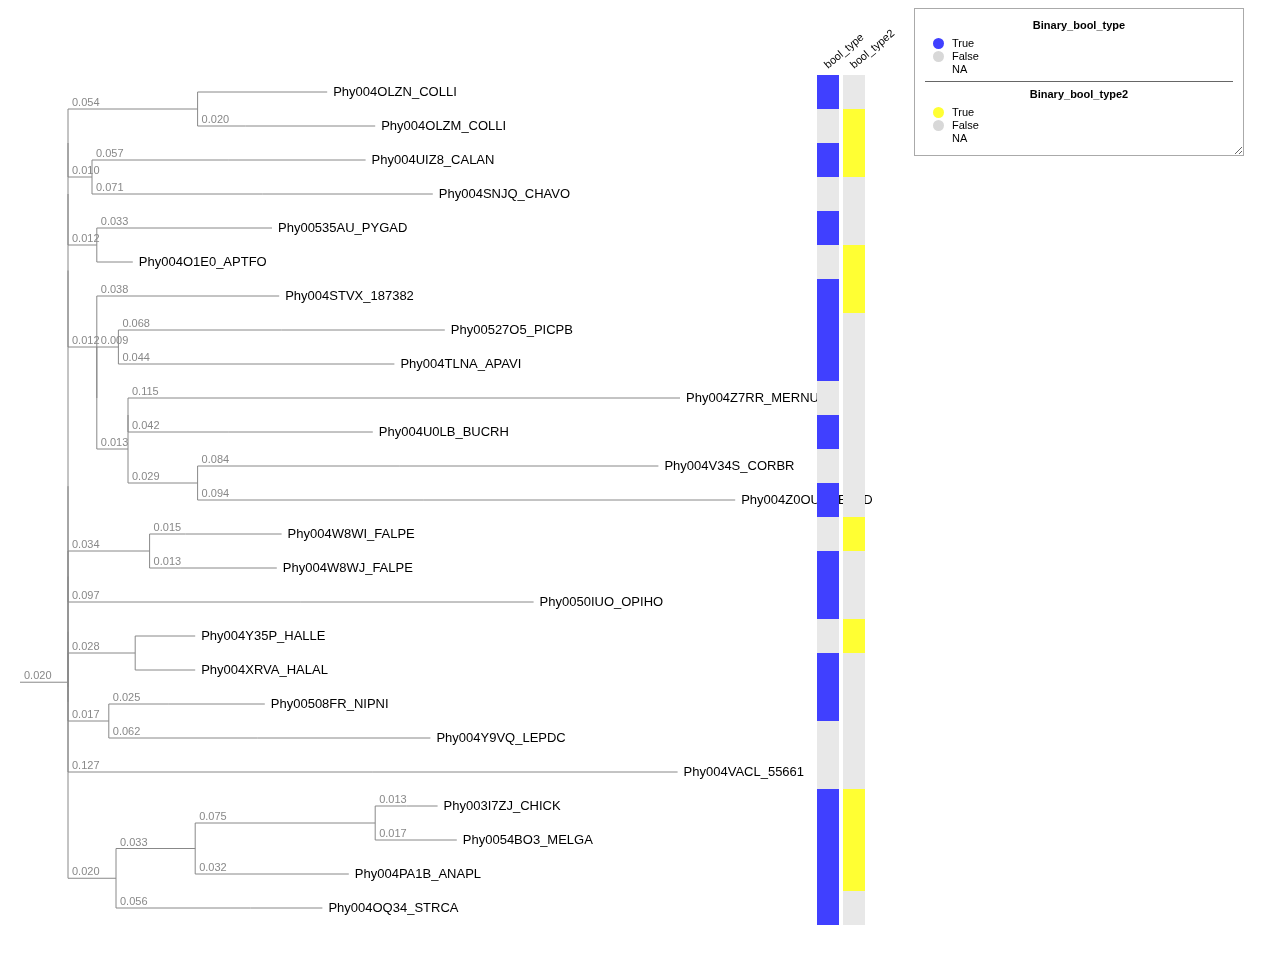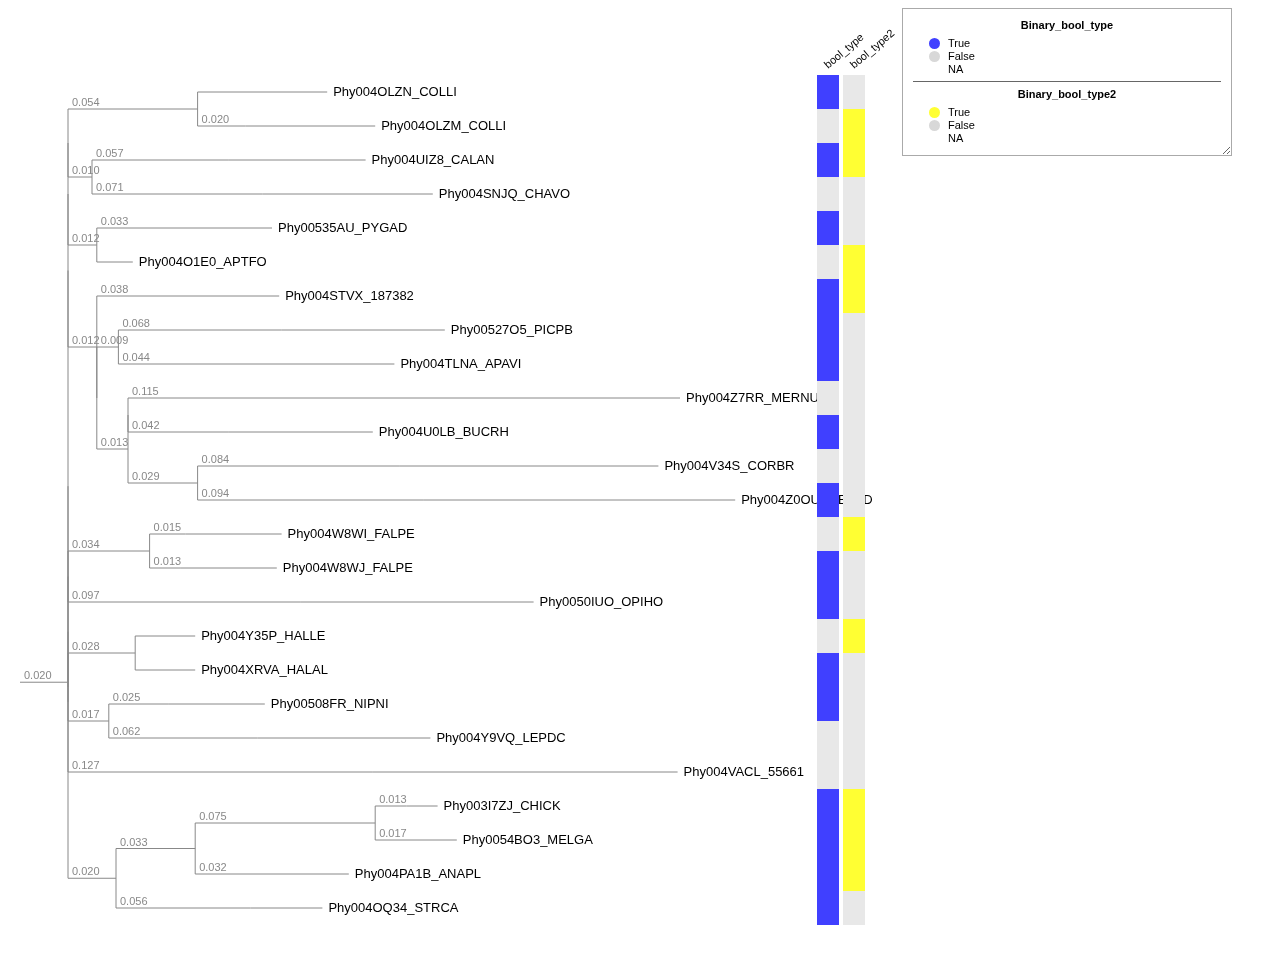--- a/index.html
+++ b/index.html
@@ -1,23 +1,23 @@
 <!DOCTYPE html>
 <html><head>
 <meta charset="utf-8">
 <style>
   * { box-sizing: border-box; margin: 0; padding: 0; }
   body { font-family: Arial, sans-serif; background: #fff; width: 1264px; height: 975px; position: relative; }
   svg { position: absolute; top: 0; left: 0; }
   .leaf-label { font-size: 13px; fill: #000; }
   .branch-label { font-size: 11px; fill: #888; }
   .branch { stroke: #888; stroke-width: 1; fill: none; }
-  .legend-box { position: absolute; right: 32px; top: 8px; width: 330px; border: 1px solid #aaa; background: #fff; font-size: 11px; padding: 6px 10px 10px 10px; resize: both; overflow: hidden; }
+  .legend-box { position: absolute; right: 20px; top: 8px; width: 330px; border: 1px solid #aaa; background: #fff; font-size: 11px; padding: 6px 10px 10px 10px; resize: both; overflow: hidden; }
   .legend-title { font-weight: bold; text-align: center; margin: 4px 0 6px 0; font-size: 11px; }
-  .legend-row { display: flex; align-items: center; gap: 8px; margin: 1px 16px; }
+  .legend-row { display: flex; align-items: center; gap: 8px; margin: 1px 8px; }
   .legend-swatch { width: 11px; height: 11px; border-radius: 50%; display: inline-block; }
   .legend-sep { border-top: 1px solid #666; margin: 6px 0; }
   .heat-col-label { font-size: 11px; fill: #000; }
 </style>
 </head>
 <body>
 
 <svg id="tree-svg" width="1264" height="975">
     <line x1="20" y1="682.21875" x2="68" y2="682.21875" class="branch"></line>
     <text x="24" y="679.21875" class="branch-label">0.020</text>

